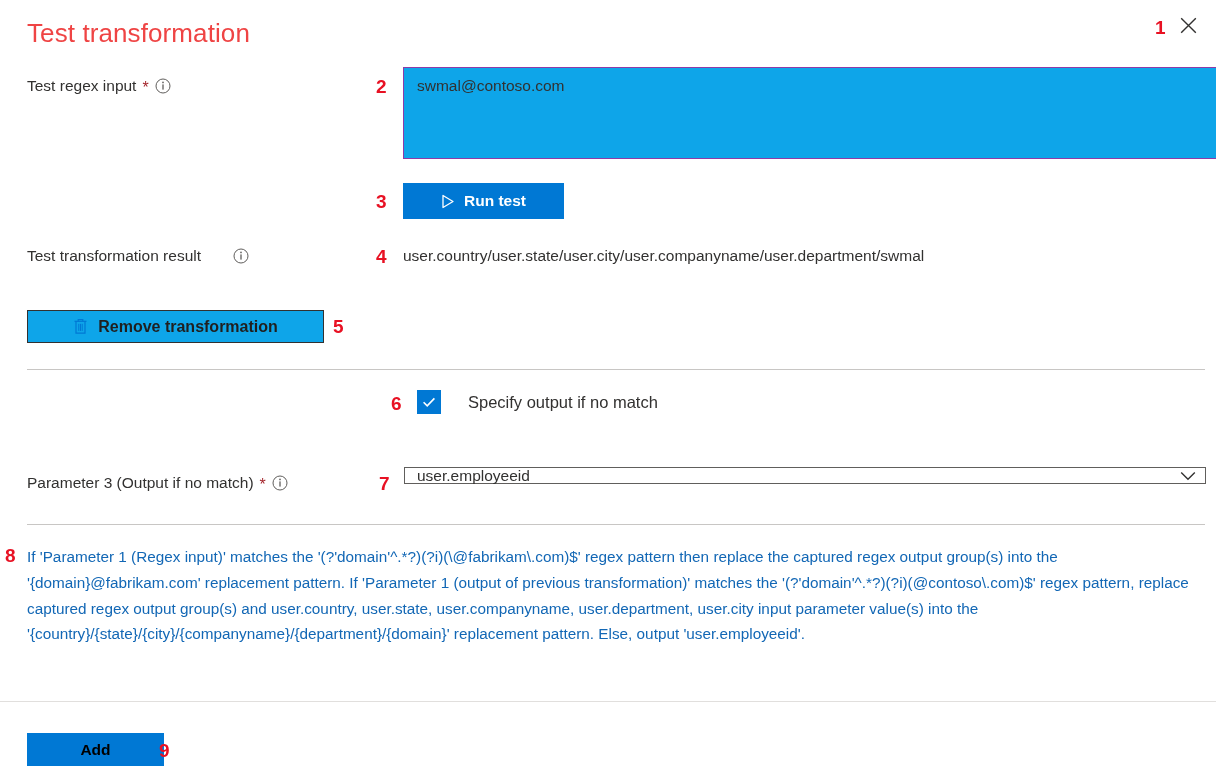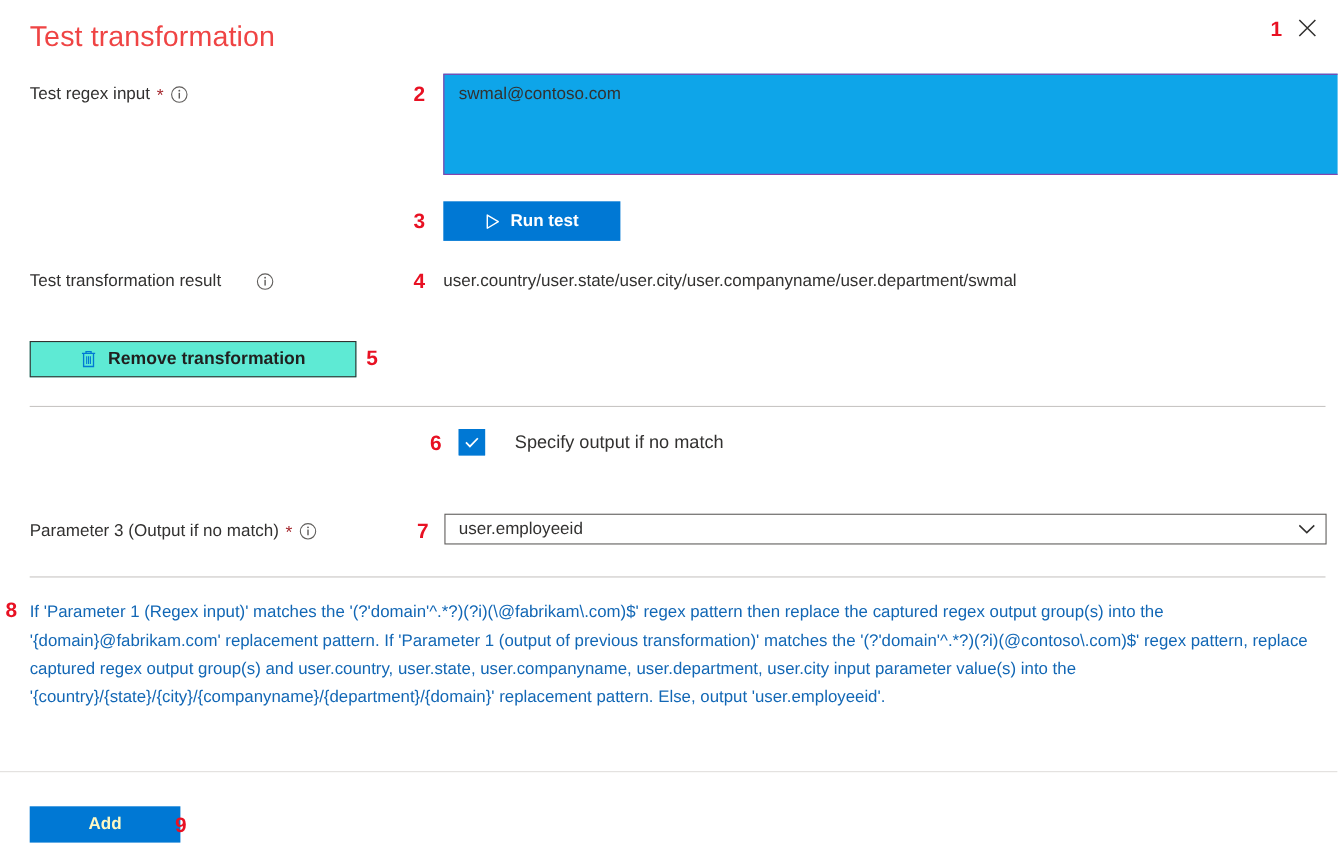--- a/index.html
+++ b/index.html
@@ -143,21 +143,21 @@
     white-space: nowrap;
   }
 
   
   .remove-btn {
     position: absolute;
     left: 27px;
     top: 310px;
     width: 297px;
     height: 33px;
-    background: #5eead4;
+    background: #0ea5e9;
     border: 1px solid #323130;
     box-sizing: border-box;
     font-size: 16px;
     font-weight: bold;
     color: #201f1e;
     font-family: "Liberation Sans", sans-serif;
     display: flex;
     align-items: center;
     justify-content: center;
     gap: 10px;
@@ -203,21 +203,21 @@
     color: #323130;
     white-space: nowrap;
   }
 
   
   .dropdown {
     position: absolute;
     left: 404px;
     top: 467px;
     width: 802px;
-    height: 28px;
+    height: 17px;
     border: 1px solid #605e5c;
     box-sizing: border-box;
     background: #ffffff;
     display: flex;
     align-items: center;
     cursor: pointer;
   }
   .dropdown-value {
     font-size: 15.5px;
     color: #323130;
@@ -248,21 +248,21 @@
   }
 
   
   .add-btn {
     position: absolute;
     left: 27px;
     top: 733px;
     width: 137px;
     height: 33px;
     background: #0078d4;
-    color: #fef9c3;
+    color: #000000;
     border: none;
     font-size: 15.5px;
     font-weight: bold;
     font-family: "Liberation Sans", sans-serif;
     display: flex;
     align-items: center;
     justify-content: center;
     cursor: pointer;
     padding: 0;
   }

